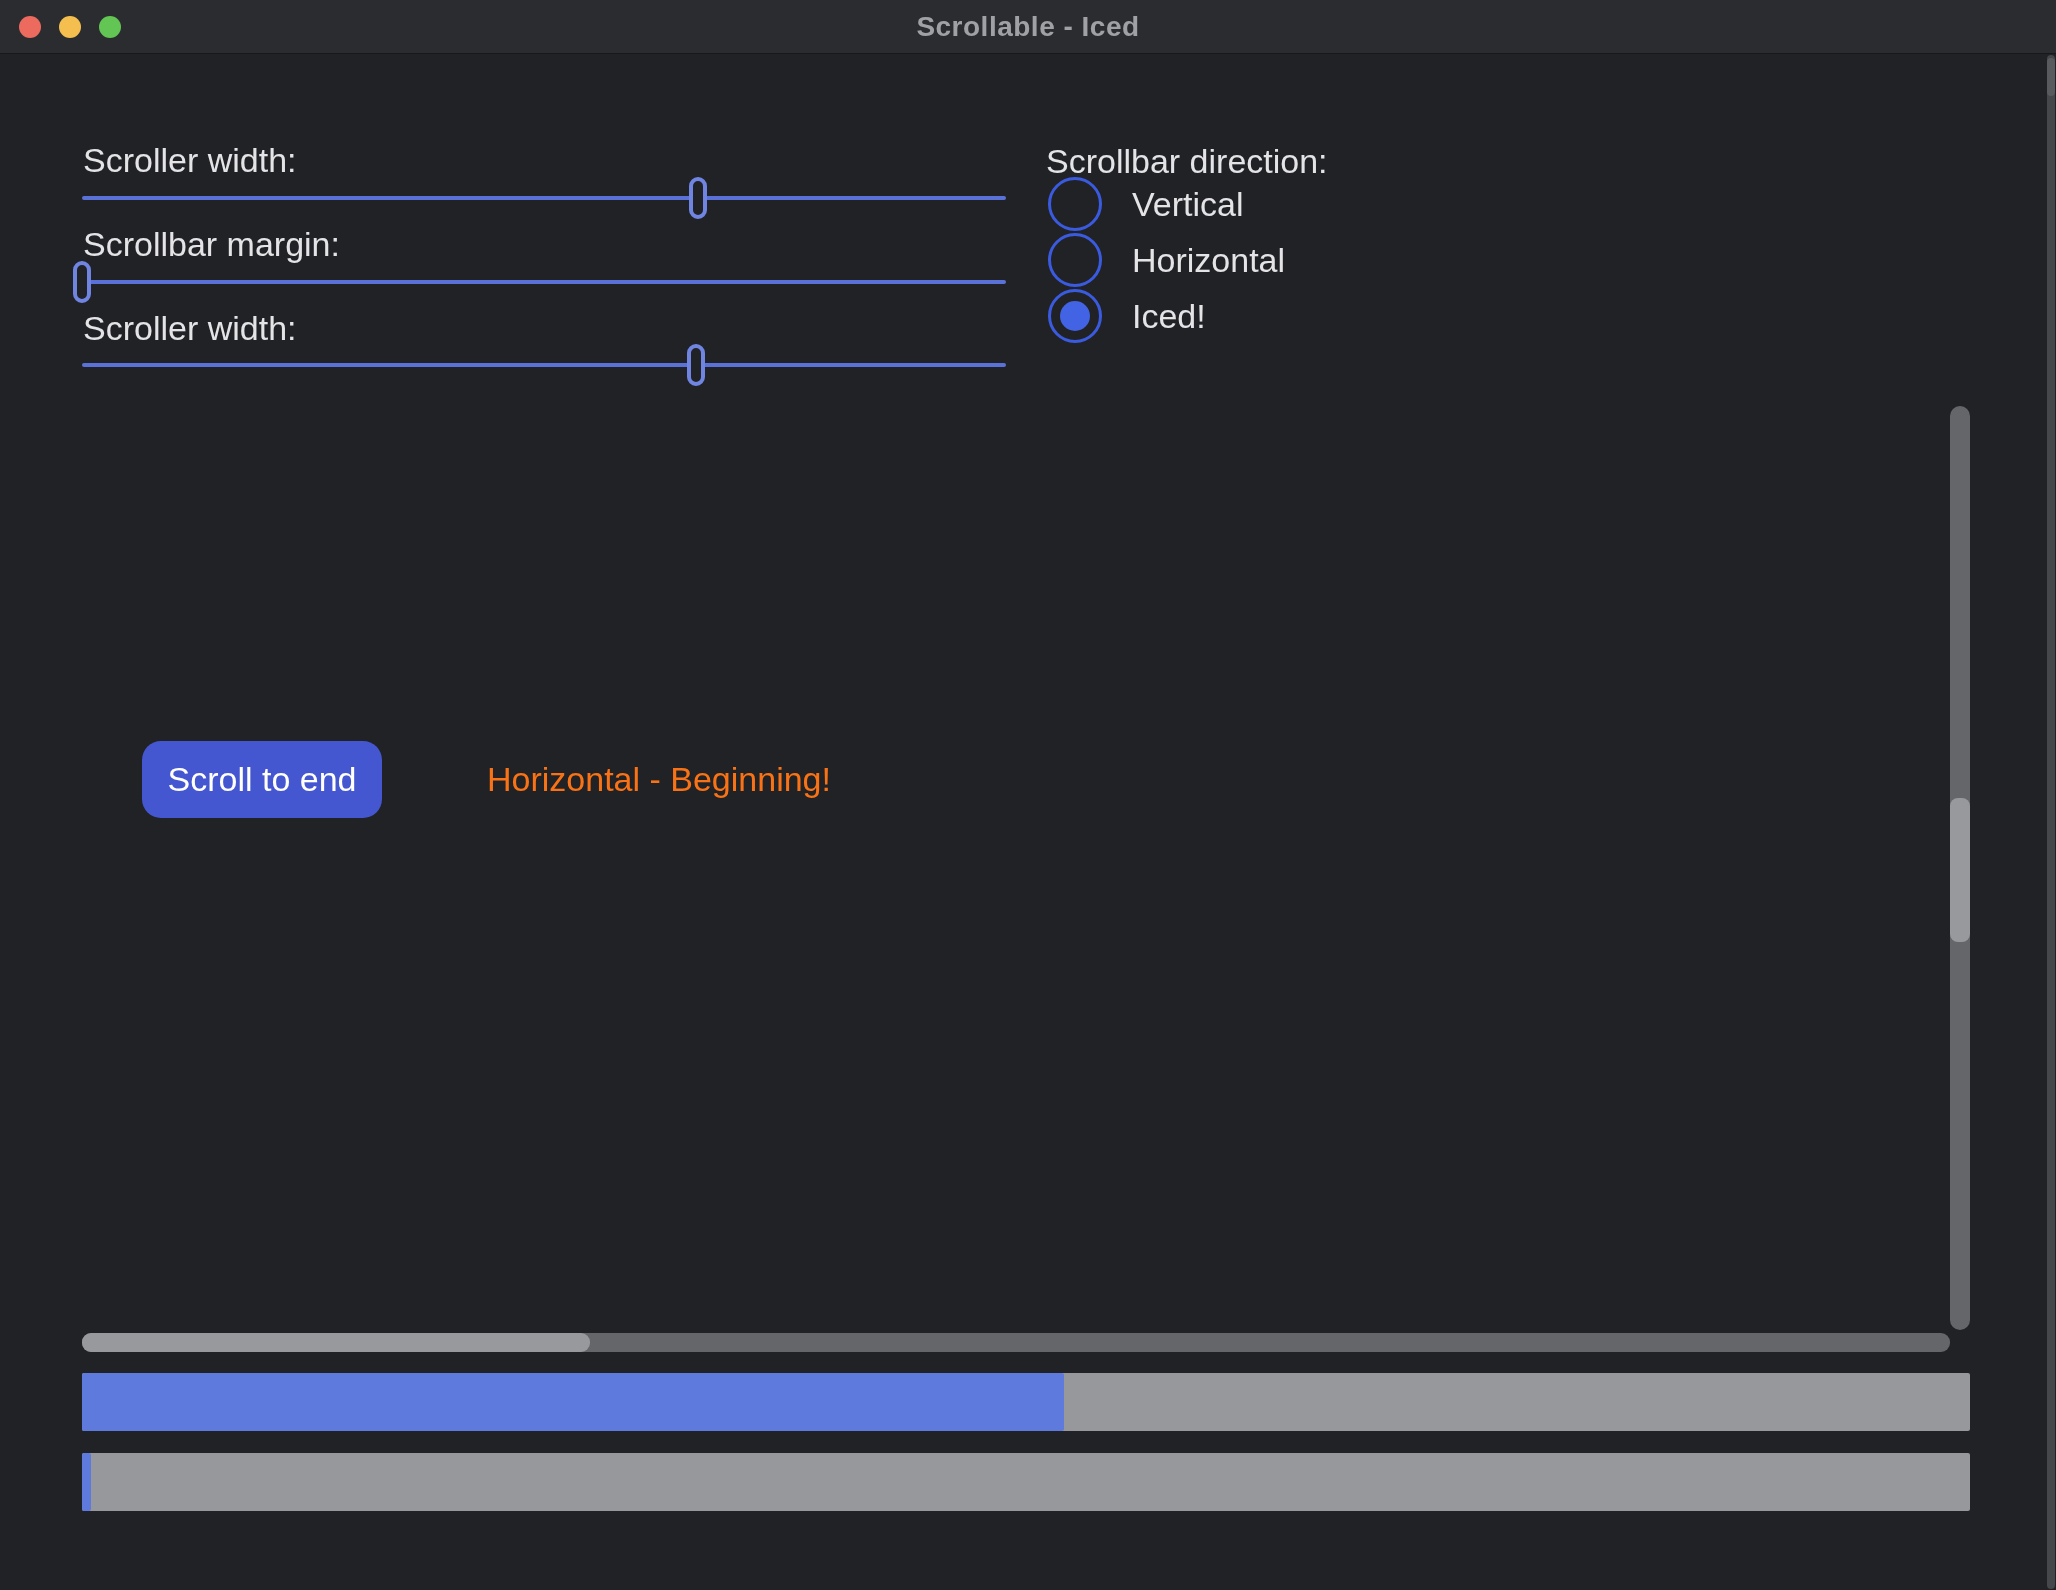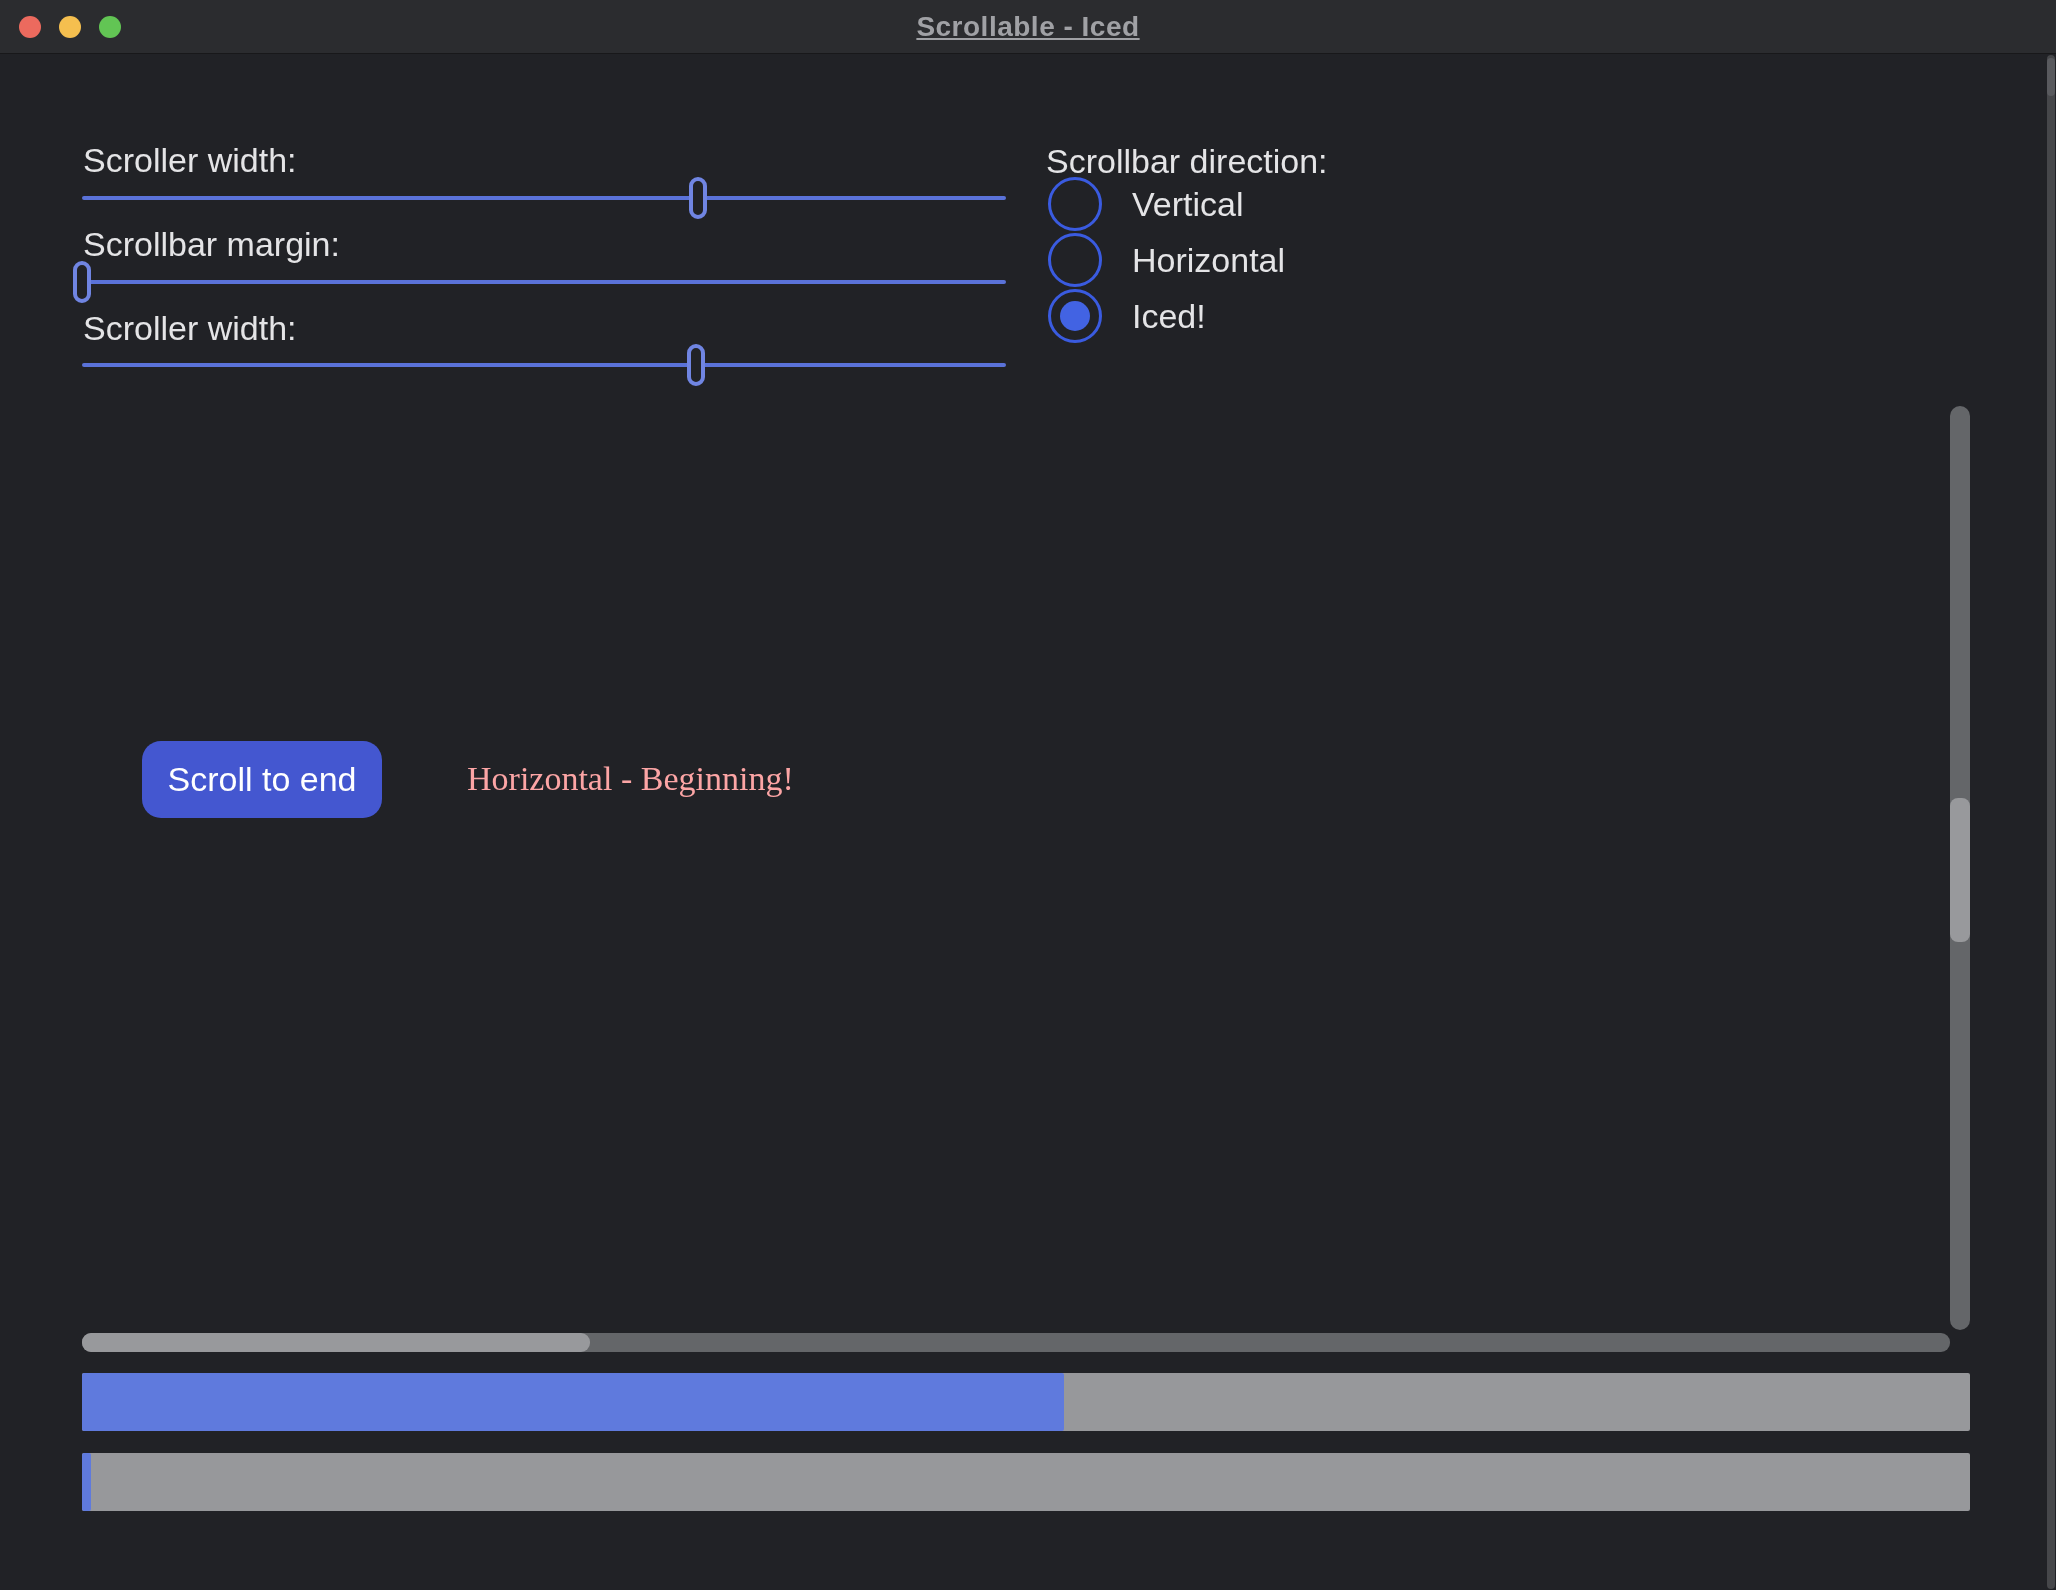--- a/index.html
+++ b/index.html
@@ -8,21 +8,21 @@
     background:#212226;font-family:"Liberation Sans",sans-serif;
     -webkit-font-smoothing:antialiased;
   }
   
   .titlebar{
     position:absolute;left:0;top:0;width:100%;height:54px;
     background:#2b2c2f;border-bottom:1px solid #18181a;box-sizing:border-box;
   }
   .title{
     width:100%;text-align:center;line-height:53px;
-    font-size:28px;font-weight:bold;color:#a0a1a5;letter-spacing:.5px;text-decoration:underline;
+    font-size:28px;font-weight:bold;color:#a0a1a5;letter-spacing:.5px;
   }
   .light{position:absolute;top:16px;width:22px;height:22px;border-radius:50%;}
   .light.red{left:19px;background:#ec6a5e;}
   .light.yellow{left:59px;background:#f5bf4f;}
   .light.green{left:99px;background:#62c554;}
   
   .label{position:absolute;font-size:34px;color:#e4e4e6;white-space:nowrap;line-height:42px;}
   
   .rail{
     position:absolute;left:82px;width:924px;height:4px;
@@ -41,21 +41,21 @@
   .radio-circle.selected::after{
     content:"";position:absolute;inset:9px;border-radius:50%;background:#4263e3;
   }
   
   .btn{
     position:absolute;left:142px;top:741px;width:240px;height:77px;
     background:#4457d0;border:none;border-radius:19px;
     color:#ffffff;font-size:34px;font-family:"Liberation Sans",sans-serif;
     cursor:pointer;
   }
-  .status{position:absolute;left:467px;top:758px;font-size:34px;color:#fca5a5;line-height:42px;font-family:Liberation Serif, serif;}
+  .status{position:absolute;left:487px;top:758px;font-size:34px;color:#f97316;line-height:42px;}
   
   .vtrack{
     position:absolute;left:1950px;top:406px;width:20px;height:924px;
     background:#646669;border-radius:10px;
   }
   .vthumb{position:absolute;left:0;width:100%;background:#98999c;border-radius:8px;}
   .htrack{
     position:absolute;left:82px;top:1333px;width:1868px;height:19px;
     background:#646669;border-radius:9px;
   }

